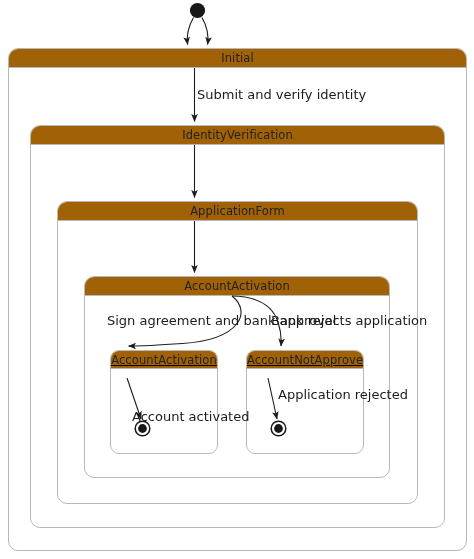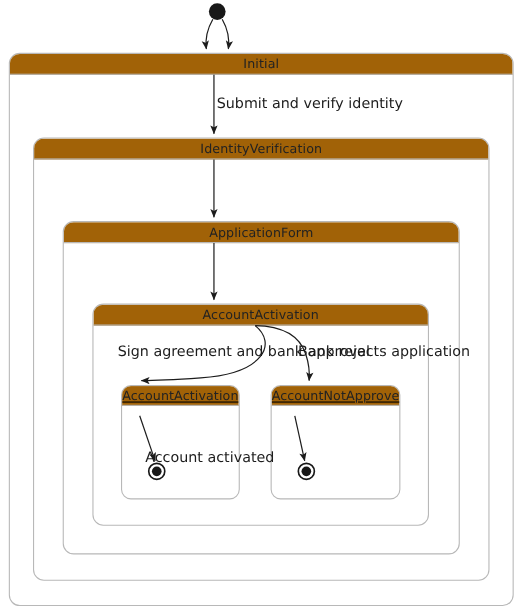--- a/index.html
+++ b/index.html
@@ -152,14 +152,15 @@
   <div class="edge-label" style="left:197px; top:89px;">Submit and verify identity</div>
 
 
 
   <div class="edge-label" style="left:107px; top:315px;">Sign agreement and bank approval</div>
 
   <div class="edge-label" style="left:271px; top:315px;">Bank rejects application</div>
 
   <div class="edge-label" style="left:132px; top:411px;">Account activated</div>
 
+  <div class="edge-label" style="left:278px; top:389px;">Application rejected</div>
 
 </div>
 
 </body></html>

